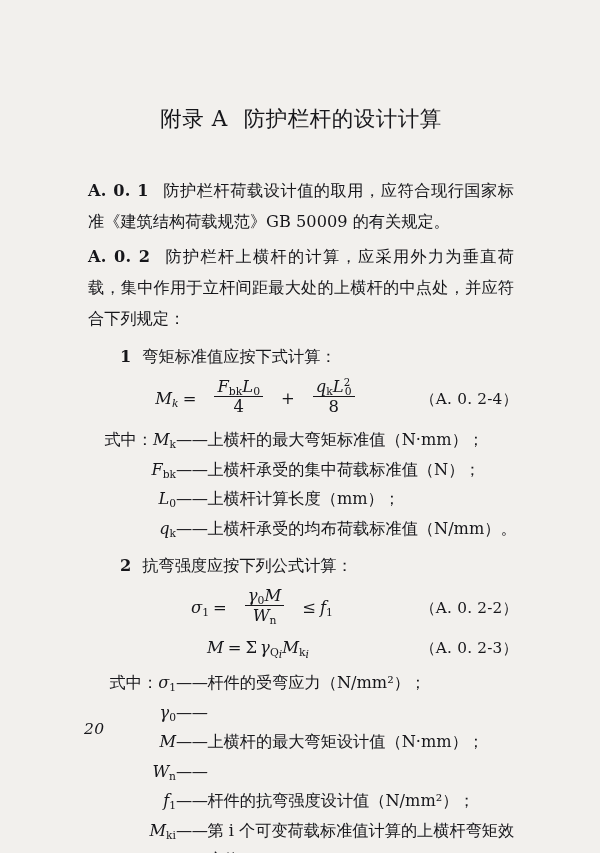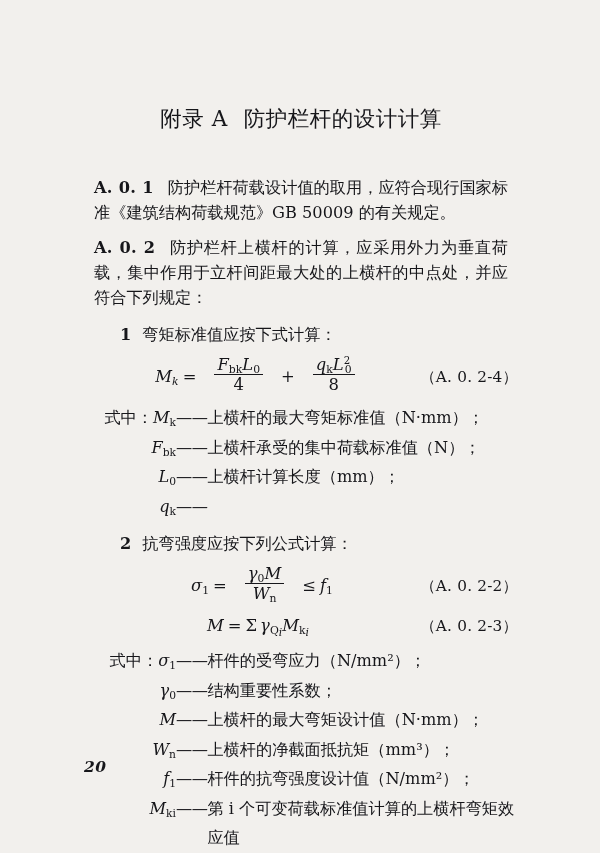--- a/index.html
+++ b/index.html
@@ -33,23 +33,23 @@
     font-size: 21.5px;
     text-align: center;
     letter-spacing: 0.5px;
     margin: 0 0 42px 0;
     font-weight: normal;
     white-space: nowrap;
   }
   .page-title .gap { display: inline-block; width: 16px; }
 
   p.body-par {
-    margin: 10px;
+    margin: 4px;
     font-size: 16.2px;
-    line-height: 25px;
+    line-height: 31px;
     text-align: justify;
     text-justify: inter-character;
   }
   .clause-num {
     font-weight: bold;
     letter-spacing: 0.3px;
   }
   .sp-after { display: inline-block; width: 14px; }
 
   .item-par {
@@ -154,25 +154,24 @@
   .deftext {
     flex: 1 1 auto;
   }
   .defcont {
     padding-left: 120px;
   }
 
   .folio {
     position: absolute;
     left: 84px;
-    top: 757px;
+    top: 720px;
     font-size: 15.5px;
     font-style: italic;
     letter-spacing: 0.5px;
-    font-weight: bold;
   }
 </style>
 </head>
 <body>
 
 <div class="page">
   <div class="content">
 
     <h1 class="page-title">
       <span>附录 A</span><span class="gap"></span><span>防护栏杆的设计计算</span>
@@ -219,20 +218,21 @@
         <span class="deftext">上横杆承受的集中荷载标准值（N）；</span>
       </div>
       <div class="defrow">
         <span class="deflabel def-sym"><span class="it"><span>L</span><sub class="up">0</sub></span></span>
         <span class="dash">——</span>
         <span class="deftext">上横杆计算长度（mm）；</span>
       </div>
       <div class="defrow">
         <span class="deflabel def-sym"><span class="it"><span>q</span><sub class="up">k</sub></span></span>
         <span class="dash">——</span>
+        <span class="deftext">上横杆承受的均布荷载标准值（N/mm）。</span>
       </div>
     </div>
 
     <p class="item-par">
       <span class="item-num">2</span><span class="item-gap"></span><span>抗弯强度应按下列公式计算：</span>
     </p>
 
     <div class="formula-row" style="margin-top:6px;margin-bottom:6px;">
       <span class="fml">
         <span class="it"><span>σ</span><sub class="up">1</sub></span>
@@ -261,31 +261,29 @@
 
     <div class="deflist">
       <div class="defrow">
         <span class="deflabel def-shi"><span>式中：</span><span class="it"><span>σ</span><sub class="up">1</sub></span></span>
         <span class="dash">——</span>
         <span class="deftext">杆件的受弯应力（N/mm²）；</span>
       </div>
       <div class="defrow">
         <span class="deflabel def-sym"><span class="it"><span>γ</span><sub class="up">0</sub></span></span>
         <span class="dash">——</span>
-        <span class="deftext">结构重要性系数；</span>
       </div>
       <div class="defrow">
         <span class="deflabel def-sym"><span class="it">M</span></span>
         <span class="dash">——</span>
         <span class="deftext">上横杆的最大弯矩设计值（N·mm）；</span>
       </div>
       <div class="defrow">
         <span class="deflabel def-sym"><span class="it"><span>W</span><sub class="up">n</sub></span></span>
         <span class="dash">——</span>
-        <span class="deftext">上横杆的净截面抵抗矩（mm³）；</span>
       </div>
       <div class="defrow">
         <span class="deflabel def-sym"><span class="it"><span>f</span><sub class="up">1</sub></span></span>
         <span class="dash">——</span>
         <span class="deftext">杆件的抗弯强度设计值（N/mm²）；</span>
       </div>
       <div class="defrow">
         <span class="deflabel def-sym"><span class="it"><span>M</span><sub class="up">ki</sub></span></span>
         <span class="dash">——</span>
         <span class="deftext">第 i 个可变荷载标准值计算的上横杆弯矩效应值</span>

